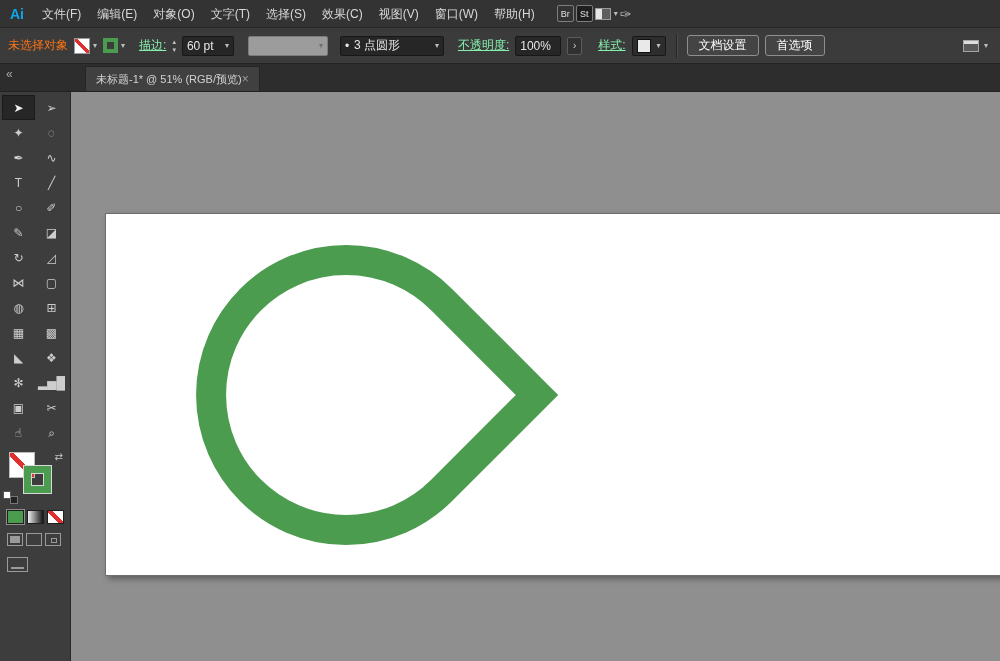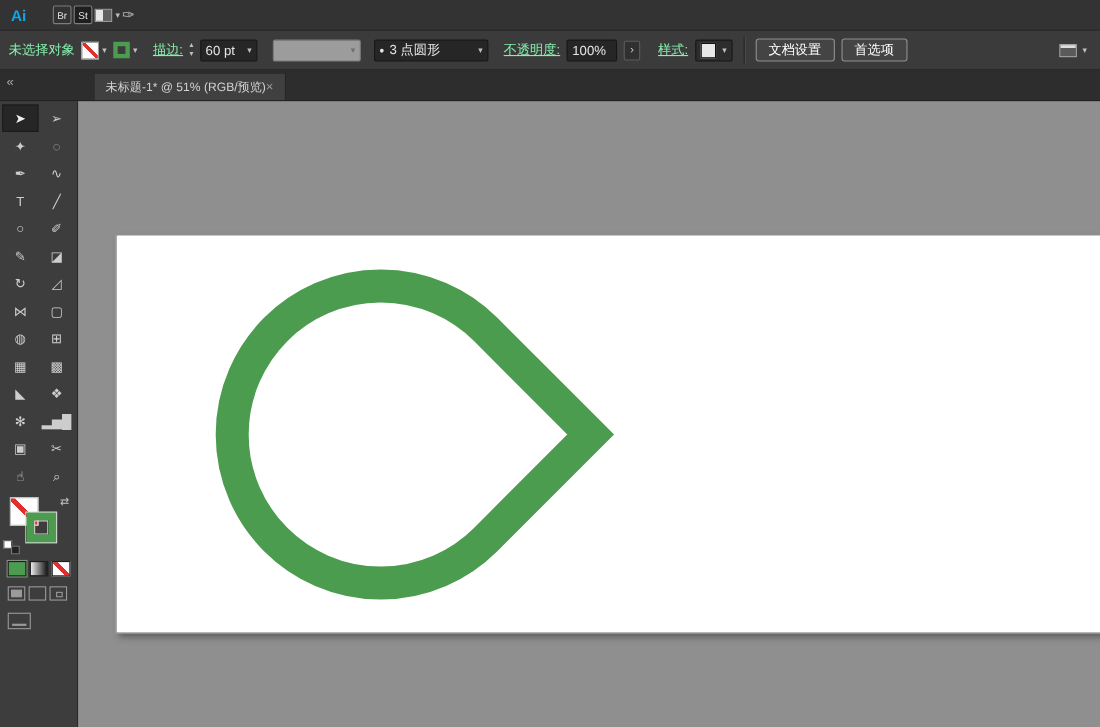--- a/index.html
+++ b/index.html
@@ -21,21 +21,21 @@
     font-size:9px; border-radius:2px; border:1px solid #7d7d7d; color:#e2e2e2; padding:0 2px; }
   .badge.st { background:#1f1f1f; }
   .ws-icon { width:16px; height:12px; border:1px solid #9a9a9a;
     background:linear-gradient(90deg,#e6e6e6 45%,#5f5f5f 45%); }
   .chev { font-size:8px; color:#bdbdbd; line-height:1; }
   .touch-icon { color:#b9b9b9; font-size:14px; }
 
   
   .controlbar { height:36px; background:#3b3b3b; border-bottom:1px solid #232323;
     display:flex; align-items:center; padding:0 8px; gap:6px; }
-  .dim { color:#86efac; }
+  .dim { color:#f97316; }
   .linklbl { color:#86efac; text-decoration:underline; }
   .cb-swatch-none { width:16px; height:16px; background:#fff; border:1px solid #9a9a9a;
     background-image:linear-gradient(45deg,transparent 42%,var(--red) 42%,var(--red) 58%,transparent 58%); }
   .cb-swatch-stroke { width:15px; height:15px; border:4px solid var(--green); background:#3b3b3b; }
   .pair { display:flex; align-items:center; gap:3px; }
   .stepper { display:flex; flex-direction:column; justify-content:center; gap:1px;
     font-size:7px; line-height:7px; color:#c2c2c2; }
   .combo { display:flex; align-items:center; height:20px; background:#262626;
     border:1px solid #171717; border-radius:2px; color:#e6e6e6; padding:0 4px; gap:5px;justify-content:space-between; }
   .combo .chev { margin-left:auto; }
@@ -104,20 +104,31 @@
   .shape-svg { position:absolute; left:0; top:0; }
   .shape-svg path { stroke:var(--green); }
 </style>
 </head>
 <body>
 
 <div class="app">
 
   <div class="menubar">
     <div class="ai-logo">Ai</div>
+    <div class="menus">
+        <div class="menu-item">文件(F)</div>
+        <div class="menu-item">编辑(E)</div>
+        <div class="menu-item">对象(O)</div>
+        <div class="menu-item">文字(T)</div>
+        <div class="menu-item">选择(S)</div>
+        <div class="menu-item">效果(C)</div>
+        <div class="menu-item">视图(V)</div>
+        <div class="menu-item">窗口(W)</div>
+        <div class="menu-item">帮助(H)</div>
+      </div>
     <div class="mb-right">
       <div class="badge">Br</div>
       <div class="badge st">St</div>
       <div class="pair">
         <span class="ws-icon"></span>
         <span class="chev">▾</span>
       </div>
       <span class="touch-icon">✑</span>
     </div>
   </div>

